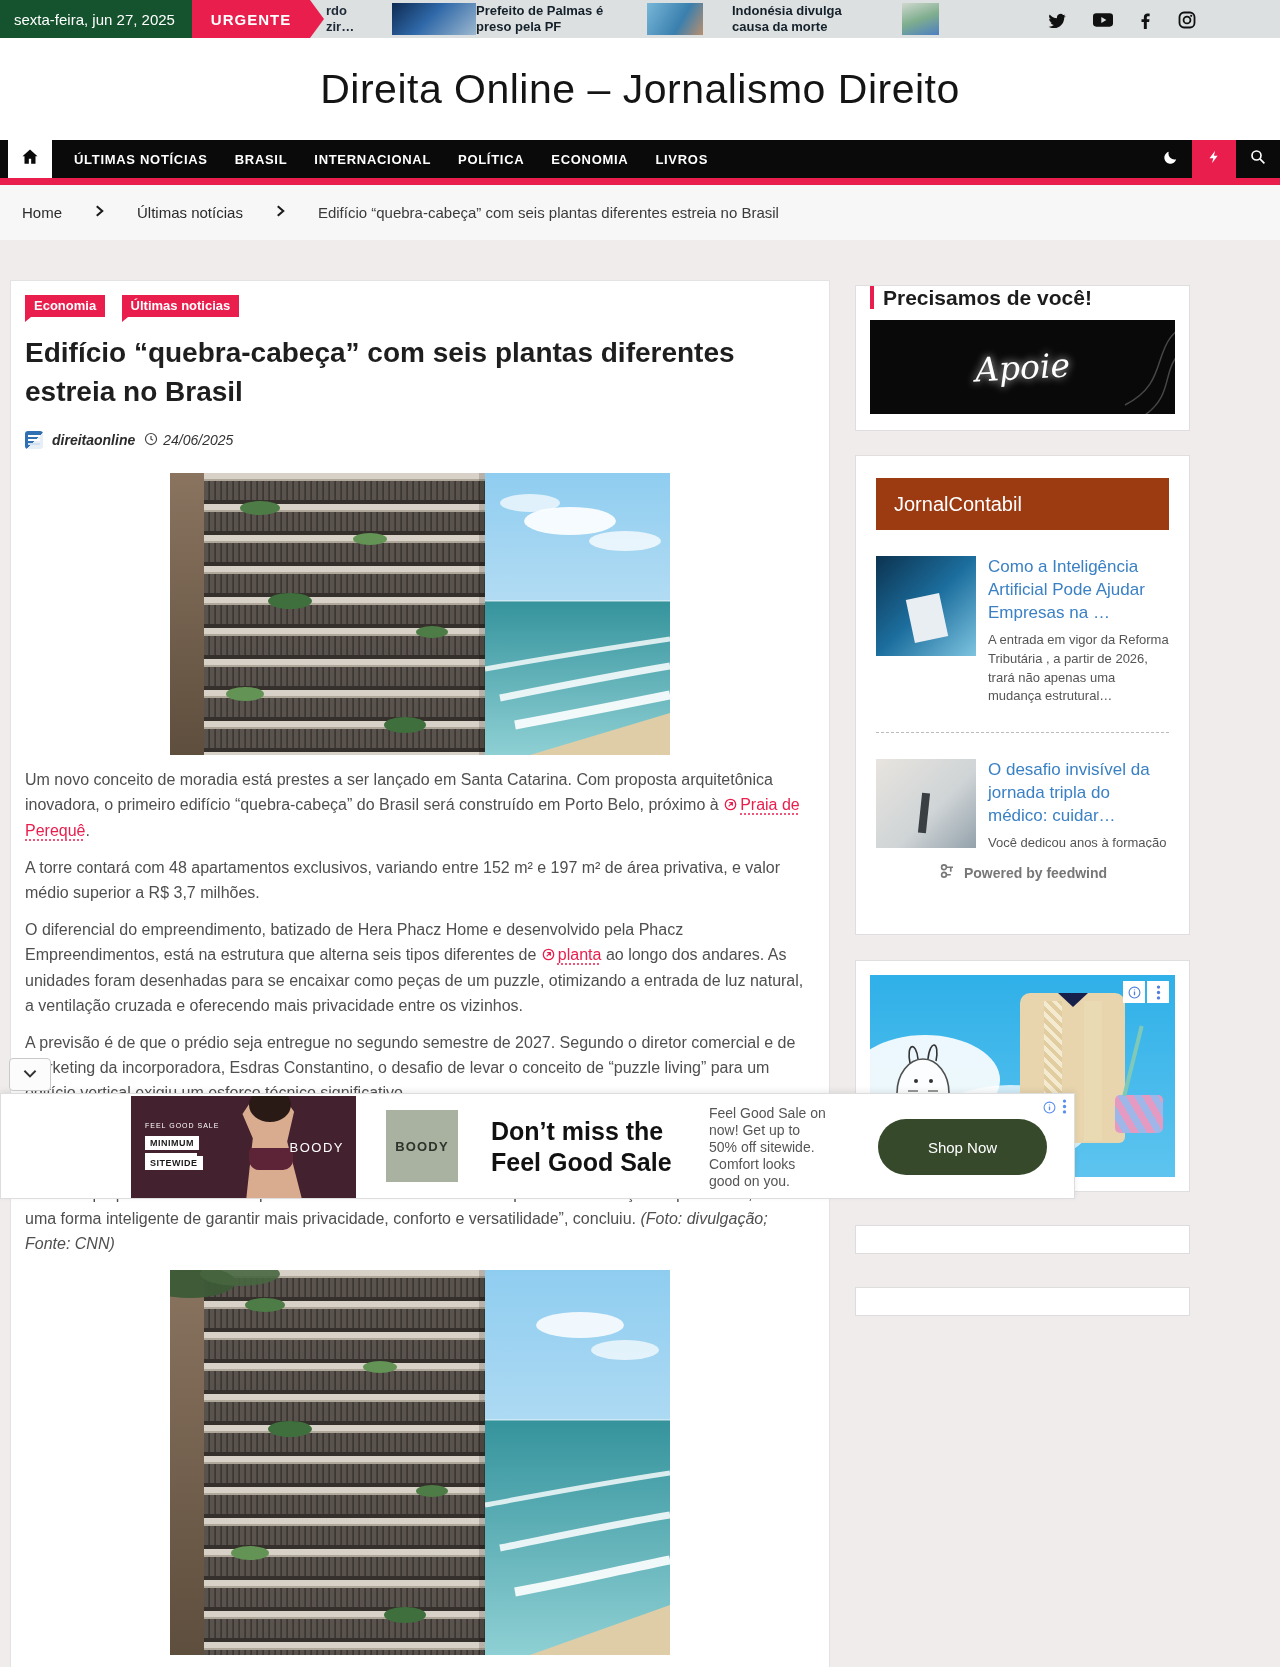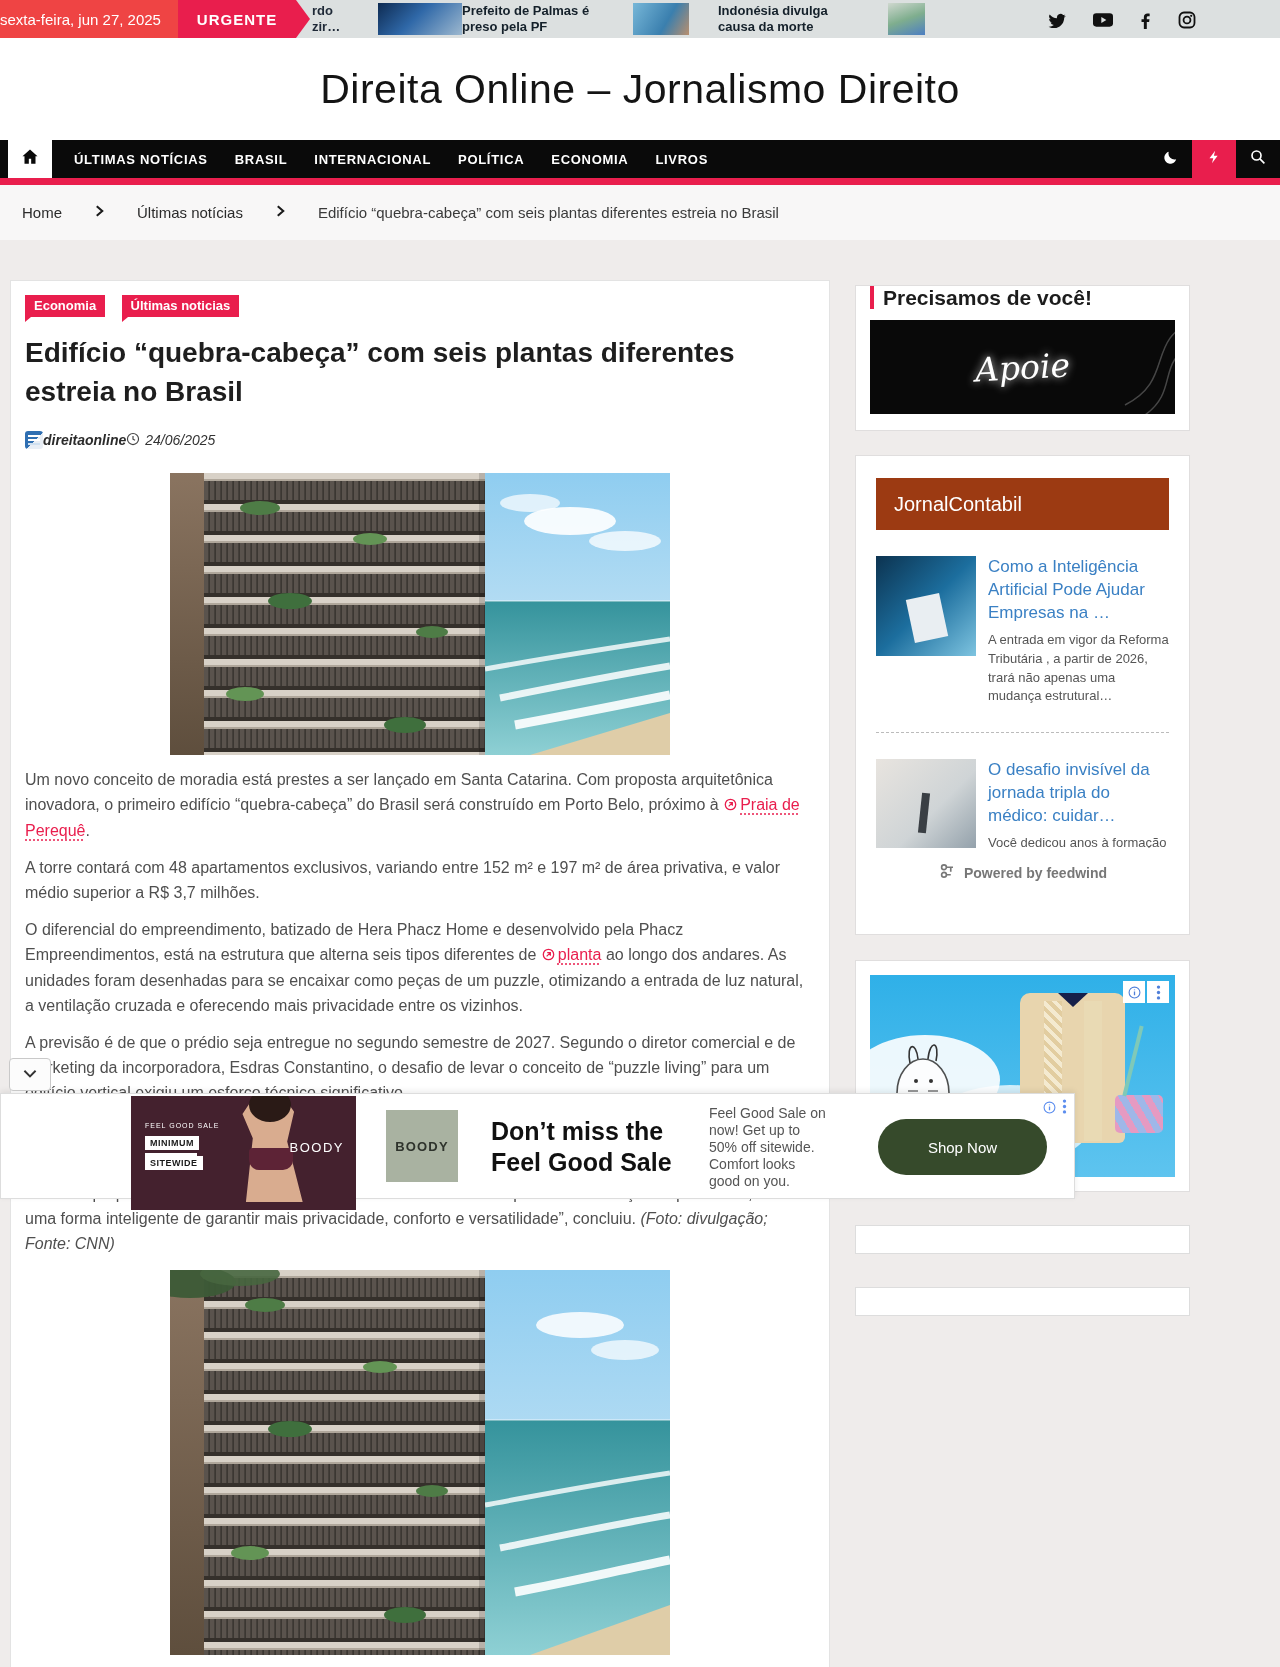--- a/index.html
+++ b/index.html
@@ -2,21 +2,21 @@
 <html><head>
 <meta charset="utf-8">
 <style>
   html,body{margin:0;padding:0;}
   body{
     width:1280px;height:1667px;position:relative;overflow:hidden;
     background:#efeceb;font-family:"Liberation Sans",sans-serif;
   }
   
   .topbar{position:absolute;top:0;left:0;width:1280px;height:38px;background:#dce0e0;display:flex;}
-  .date-box{background:#ef4444;color:#fff;width:178px;display:flex;align-items:center;font-size:15px;flex:none;}
+  .date-box{background:#14532d;color:#fff;width:178px;display:flex;align-items:center;padding-left:14px;font-size:15px;flex:none;}
   .urgent{background:#e91e4d;color:#fff;width:118px;position:relative;display:flex;align-items:center;justify-content:center;font-weight:bold;font-size:15px;letter-spacing:1px;flex:none;z-index:3;}
   .urgent::after{content:"";position:absolute;right:-14px;top:0;border-left:14px solid #e91e4d;border-top:19px solid transparent;border-bottom:19px solid transparent;}
   .ticker{position:relative;flex:1;}
   .tk-frag{position:absolute;left:16px;top:3px;font-size:13px;font-weight:600;color:#1f2937;line-height:16px;}
   .tk-thumb{position:absolute;top:3px;height:32px;}
   .tk-thumb.b{left:82px;width:84px;background:linear-gradient(135deg,#0e2b52,#2f68a8 45%,#9db8cf);}
   .tk-thumb.c{left:337px;width:56px;background:linear-gradient(120deg,#77b7d8,#3a7fae 60%,#b98f6e);}
   .tk-thumb.d{left:592px;width:37px;background:linear-gradient(160deg,#cfd8cf,#7fae8e 50%,#4c7ec2);}
   .tk-title{position:absolute;top:3px;font-size:13px;font-weight:600;color:#14202a;line-height:16px;width:134px;}
   .tk-title.b{left:166px;}
@@ -37,21 +37,21 @@
   .red-strip{position:absolute;top:178px;left:0;width:1280px;height:7px;background:#e91e4d;}
   
   .breadcrumb{position:absolute;top:185px;left:0;width:1280px;height:55px;background:#f8f7f7;display:flex;align-items:center;padding-left:22px;box-sizing:border-box;gap:32px;font-size:15px;color:#2b2b2b;}
   .crumb{font-weight:500;}
   .crumb.last{color:#3a3a3a;font-weight:400;}
   
   .article-card{position:absolute;left:10px;top:280px;width:820px;box-sizing:border-box;background:#fff;border:1px solid #e3e3e3;padding:14px 14px 20px;}
   .cat-badge{display:inline-block;background:#e91e4d;color:#fff;font-size:13px;font-weight:700;padding:3px 9px 4px;margin-right:12px;position:relative;cursor:pointer;}
   .cat-badge::after{content:"";position:absolute;left:0;bottom:-5px;border-top:5px solid #e91e4d;border-right:6px solid transparent;}
   .art-title{font-size:28px;font-weight:700;color:#1e1e1e;line-height:1.4;margin:16px 0 20px;max-width:785px;}
-  .byline{display:flex;align-items:center;font-size:14px;font-style:italic;color:#2b2b2b;margin-top:4px;}
+  .byline{display:flex;align-items:center;gap:9px;font-size:14px;font-style:italic;color:#2b2b2b;margin-top:4px;}
   .avatar{width:18px;height:18px;border-radius:3px;background:linear-gradient(135deg,#2f6fb2 0 55%,#e8eef5 55%);flex:none;position:relative;}
   .avatar::after{content:"";position:absolute;left:3px;top:4px;width:12px;height:2px;background:#fff;box-shadow:0 4px 0 #fff,0 8px 0 #cfe0f0;}
   .byline .name{font-weight:700;}
   .byline .when{display:flex;align-items:center;gap:5px;color:#333;}
   .art-img{width:500px;margin:24px auto 12px;display:block;}
   .article p{font-size:16px;line-height:25px;color:#4f4f4f;margin:12px 0 0;}
   .article p.gap-after-ad{margin-top:76px;}
   a.redlink{color:#e91e4d;text-decoration:underline dotted;text-underline-offset:3px;cursor:pointer;}
   .linkicon{display:inline-block;vertical-align:-1px;margin:0 3px 0 1px;}
   .credit{font-style:italic;}
@@ -91,21 +91,21 @@
   .ghibli .cap{position:absolute;left:26px;bottom:14px;font-size:7px;font-weight:700;color:#6b5b2e;}
   .ad-ic{position:absolute;top:6px;width:22px;height:22px;background:#fff;display:flex;align-items:center;justify-content:center;}
   .ad-ic.i1{right:30px;}
   .ad-ic.i2{right:6px;}
   .slot{background:#fff;border:1px solid #ddd;height:27px;}
   .slot.s1{margin-top:33px;}
   .slot.s2{margin-top:33px;}
   
   .sticky-ad{position:absolute;left:0;top:1093px;width:1075px;height:106px;background:#fff;border:1px solid #ddd;box-sizing:border-box;box-shadow:0 -2px 6px rgba(0,0,0,.08);z-index:50;}
   .collapse-btn{position:absolute;left:8px;top:-36px;width:40px;height:31px;background:#fcfcfc;border:1px solid #c9c9c9;border-radius:4px;display:flex;align-items:center;justify-content:center;cursor:pointer;}
-  .creative{position:absolute;left:130px;top:2px;width:225px;height:114px;background:#44212e;overflow:hidden;cursor:pointer;}
+  .creative{position:absolute;left:130px;top:2px;width:225px;height:102px;background:#44212e;overflow:hidden;cursor:pointer;}
   .creative .sale{position:absolute;left:14px;top:26px;font-size:7px;color:#fff;letter-spacing:1px;}
   .creative .chip{position:absolute;left:14px;background:#fff;color:#1a1a1a;font-size:9px;font-weight:800;padding:2px 5px;letter-spacing:.5px;}
   .creative .ch1{top:40px;}
   .creative .ch2{top:57px;}
   .creative .ch3{top:60px;}
   .creative .brand{position:absolute;right:12px;top:44px;color:#fff;font-size:13px;letter-spacing:1.5px;}
   .creative .woman{position:absolute;left:96px;top:-4px;width:86px;height:110px;background:#d9ac8f;clip-path:polygon(35% 0,62% 0,78% 18%,70% 45%,88% 100%,22% 100%,30% 42%,18% 20%);}
   .creative .hair{position:absolute;left:118px;top:-8px;width:42px;height:34px;background:#2a1a16;border-radius:50%;}
   .creative .bra{position:absolute;left:118px;top:52px;width:44px;height:22px;background:#5d2336;border-radius:4px 4px 10px 10px;}
   .boody-logo{position:absolute;left:385px;top:16px;width:72px;height:72px;background:#a9b2a1;display:flex;align-items:center;justify-content:center;color:#2e332c;font-size:13px;font-weight:700;letter-spacing:1.2px;cursor:pointer;}

